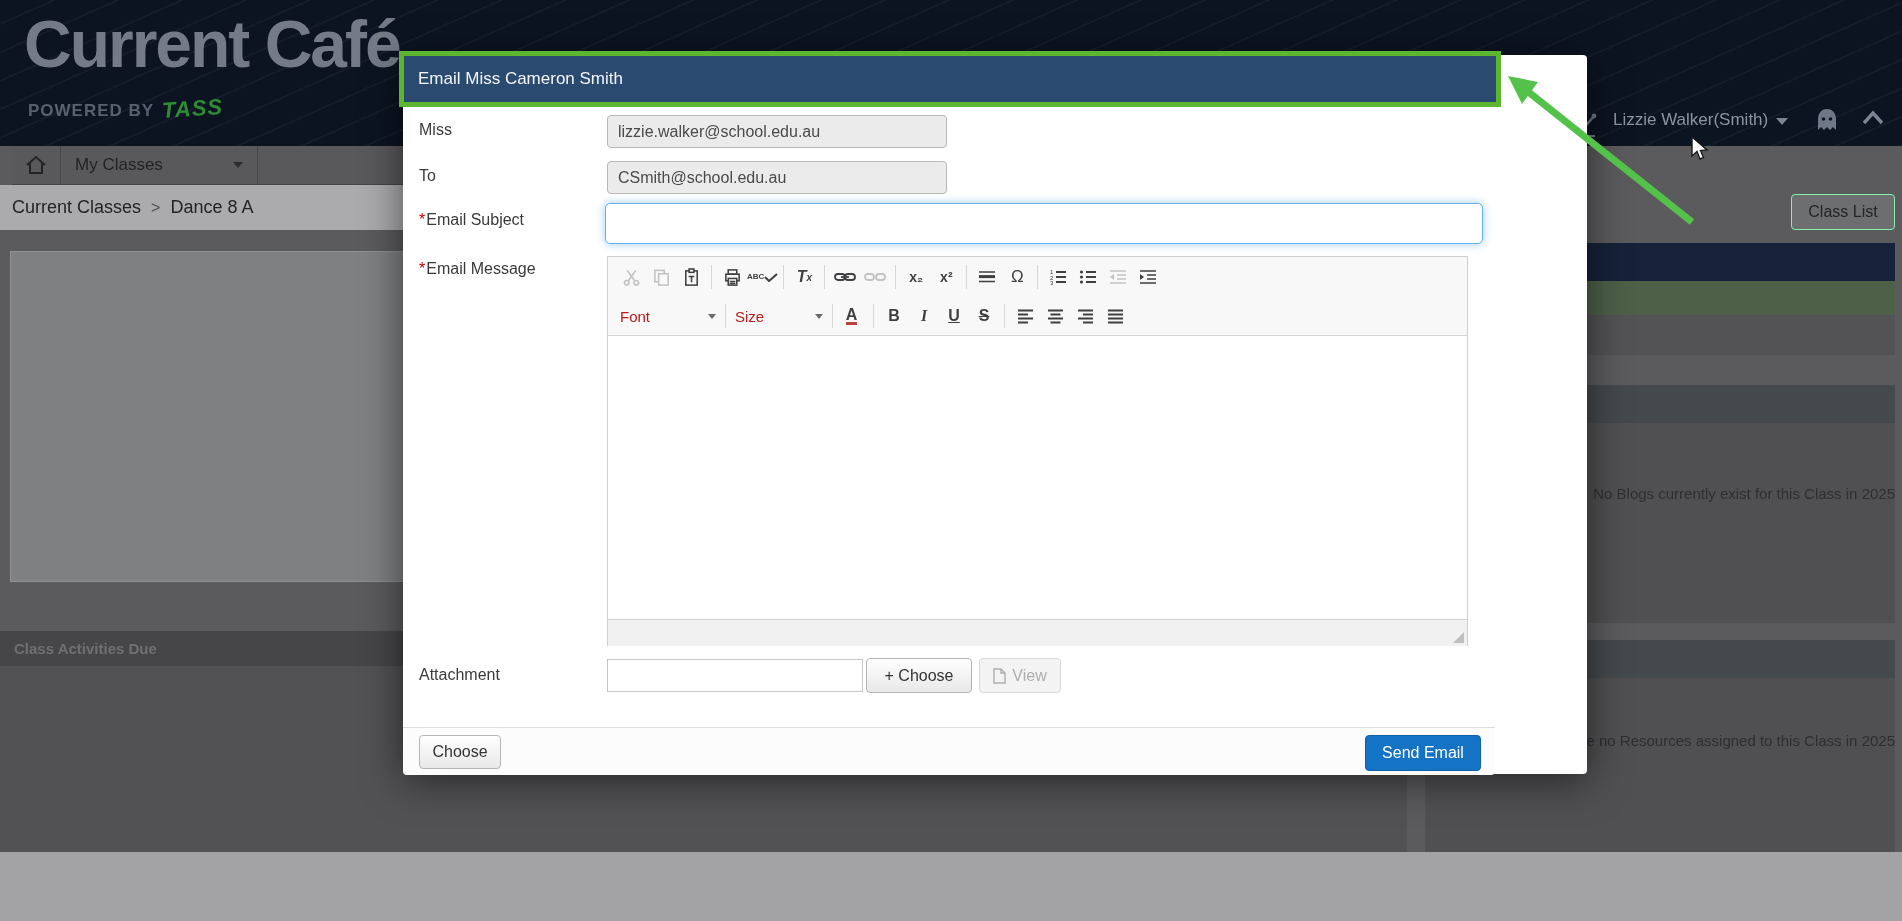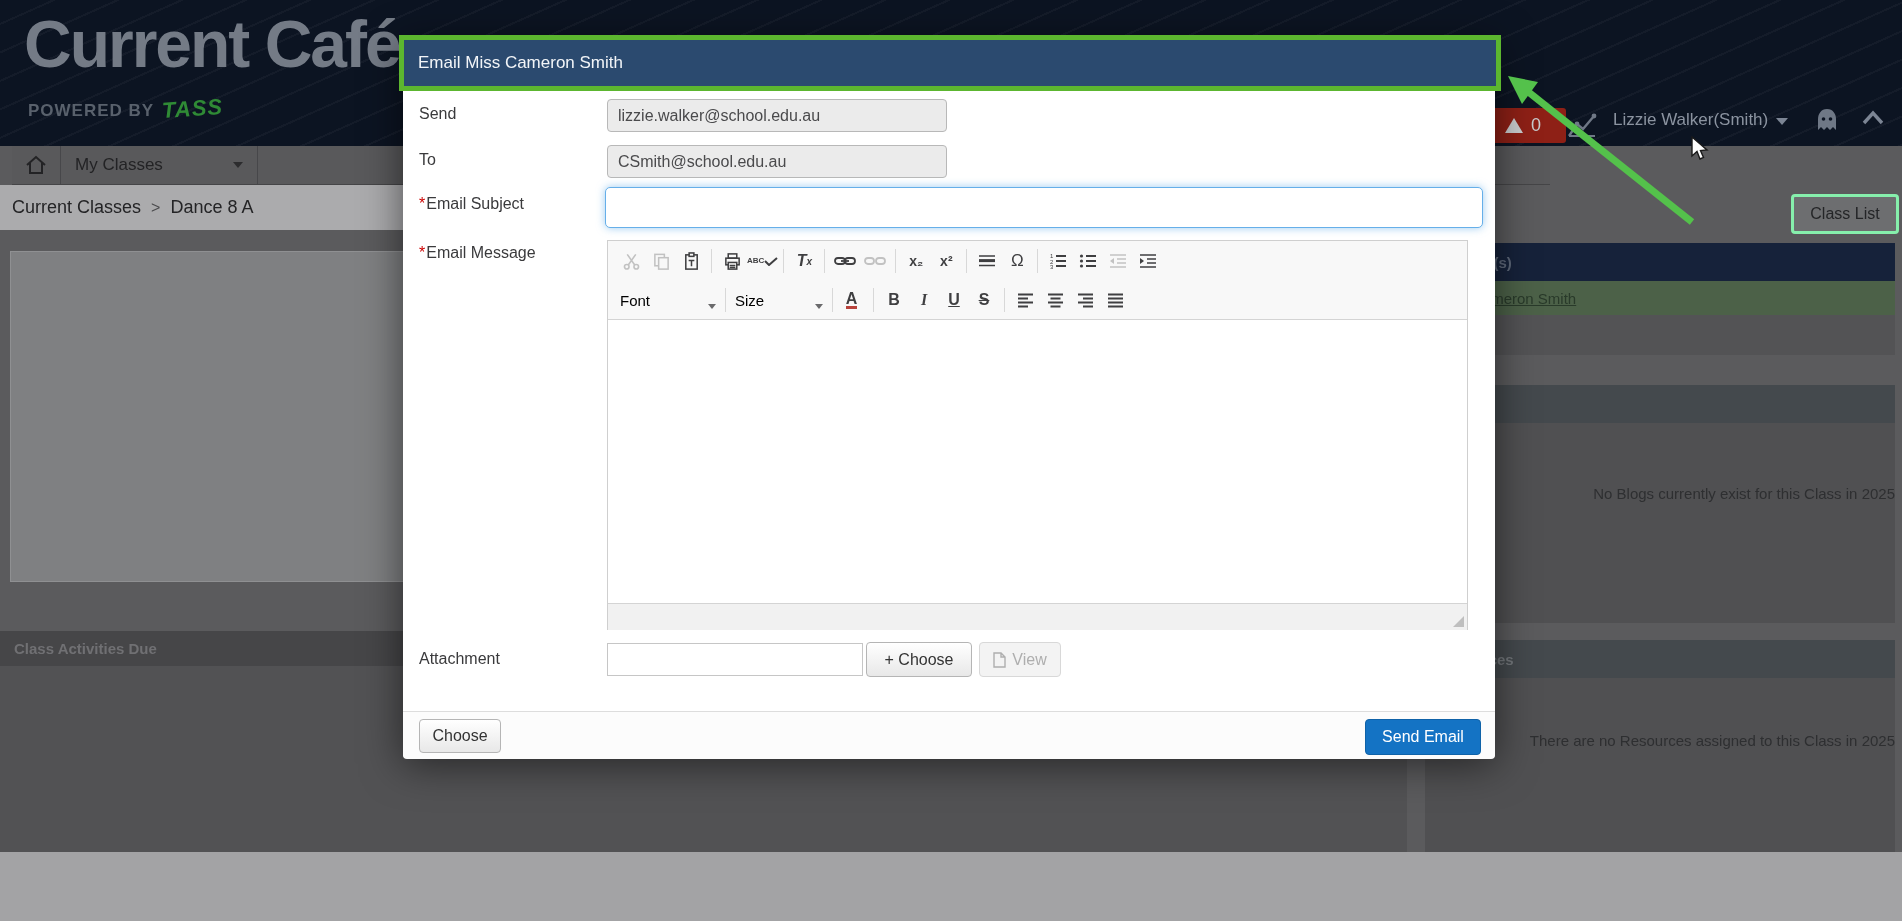--- a/index.html
+++ b/index.html
@@ -41,32 +41,32 @@
   
   .bigpanel{position:absolute;left:10px;top:251px;width:475px;height:331px;background:#7f8082;
     border:1px solid #8f9092;box-sizing:border-box;}
   .actbar{position:absolute;left:0;top:631px;width:1407px;height:35px;background:#464648;
     display:flex;align-items:center;padding-left:14px;box-sizing:border-box;
     color:#707073;font-size:15px;font-weight:bold;}
   .leftlower{position:absolute;left:0;top:666px;width:1407px;height:186px;background:#525254;}
   .bottomstrip{position:absolute;left:0;top:852px;width:1902px;height:69px;background:#a3a3a5;}
   
   .classlist-btn{position:absolute;left:1791px;top:194px;width:102px;height:34px;
-    background:#6d6e70;border:3px solid #86efac;border-radius:4px;color:#242527;
+    background:#6d6e70;border:1px solid #86efac;border-radius:4px;color:#242527;
     font-size:16px;display:flex;align-items:center;justify-content:center;}
   .rpanel{position:absolute;left:1425px;width:470px;box-sizing:border-box;}
   .rphead{height:38px;display:flex;align-items:center;padding-left:12px;
     font-size:15px;font-weight:bold;box-sizing:border-box;}
   .teachers-head{background:#16223a;color:#5e6879;}
   .dim-head{background:#44494d;color:#73777b;}
   .teacher-row{height:34px;background:#4c6148;display:flex;align-items:center;padding-left:12px;}
   .teacher-link{color:#293a2a;font-size:15px;text-decoration:underline;}
   .rbody{background:#505052;color:#2e2f31;font-size:15px;text-align:right;box-sizing:border-box;}
   
-  .modal{position:absolute;left:403px;top:39px;width:1092px;height:719px;background:#fff;
+  .modal{position:absolute;left:403px;top:55px;width:1184px;height:719px;background:#fff;
     border-radius:4px;box-shadow:0 6px 40px rgba(0,0,0,0.55);text-decoration:underline;}
   .modal-head{position:absolute;left:-4px;top:-4px;width:1092px;height:46px;
     border:5px solid #5cb62f;background:#2b4a6f;display:flex;align-items:center;}
   .modal-title{color:#f2f5f8;font-size:17px;padding-left:14px;}
   .mlabel{position:absolute;left:16px;font-size:16px;color:#3a3a3c;}
   .req{color:#c00;margin-right:1px;font-size:16px;}
   .dis-input{position:absolute;left:204px;width:340px;height:33px;background:#ebebeb;
     border:1px solid #b8b8b8;border-radius:4px;font-size:16px;color:#4a4a4c;
     padding:8px 10px;box-sizing:border-box;font-family:"Liberation Sans",sans-serif;}
   .subj-input{position:absolute;left:202px;top:148px;width:878px;height:41px;
@@ -75,22 +75,22 @@
   
   .editor{position:absolute;left:204px;top:201px;width:861px;height:390px;
     border:1px solid #cfcfcf;box-sizing:border-box;background:#fff;}
   .tbar{display:flex;align-items:center;background:#f8f8f8;padding:0 8px;}
   .tbar1{height:40px;border-bottom:0;}
   .tbar2{height:38px;border-bottom:1px solid #d4d4d4;}
   .tb{min-width:30px;height:28px;display:flex;align-items:center;justify-content:center;
     border-radius:2px;color:#3f3f41;}
   .tb.dis{color:#c2c2c2;}
   .tsep{width:1px;height:24px;background:#d8d8d8;margin:0 5px;}
-  .combo{display:flex;align-items:flex-end;justify-content:space-between;padding:0 4px;
-    color:#000000;font-size:15px;}
+  .combo{display:flex;align-items:center;justify-content:space-between;padding:0 4px;
+    color:#b91c1c;font-size:15px;}
   .combo .caret{width:0;height:0;border-left:4px solid transparent;border-right:4px solid transparent;
     border-top:5px solid #6a6a6c;}
   .gB{font-weight:bold;font-size:16px;}.gI{font-style:italic;font-size:16px;font-weight:bold;font-family:"Liberation Serif",serif;}
   .gU{text-decoration:underline;font-weight:bold;font-size:16px;}
   .gS{text-decoration:line-through;font-weight:bold;font-size:16px;}
   .colorA{display:flex;align-items:center;gap:3px;}
   .colorA .A{font-weight:bold;font-size:16px;border-bottom:3px solid #b8423c;line-height:15px;}
   .edit-area{height:283px;background:#fff;}
   .edit-foot{height:26px;background:#f1f1f1;border-top:1px solid #d4d4d4;position:relative;}
   .resize{position:absolute;right:3px;bottom:3px;width:0;height:0;
@@ -194,21 +194,21 @@
   <div class="rpanel" style="top:640px;">
     <div class="rphead dim-head">Resources</div>
     <div class="rbody" style="height:174px;padding-top:54px;">There are no Resources assigned to this Class in 2025</div>
   </div>
 
   <div class="modal">
     <div class="modal-head">
       <span class="modal-title">Email Miss Cameron Smith</span>
     </div>
 
-    <div class="mlabel" style="top:66px;">Send</div>
+    <div class="mlabel" style="top:66px;">Miss</div>
     <input class="dis-input" style="top: 60px;" disabled="" value="lizzie.walker@school.edu.au">
 
     <div class="mlabel" style="top:112px;">To</div>
     <input class="dis-input" style="top: 106px;" disabled="" value="CSmith@school.edu.au">
 
     <div class="mlabel" style="top:156px;">
       <span class="req">*</span><span>Email Subject</span>
     </div>
     <input class="subj-input" value="" style="">
 

